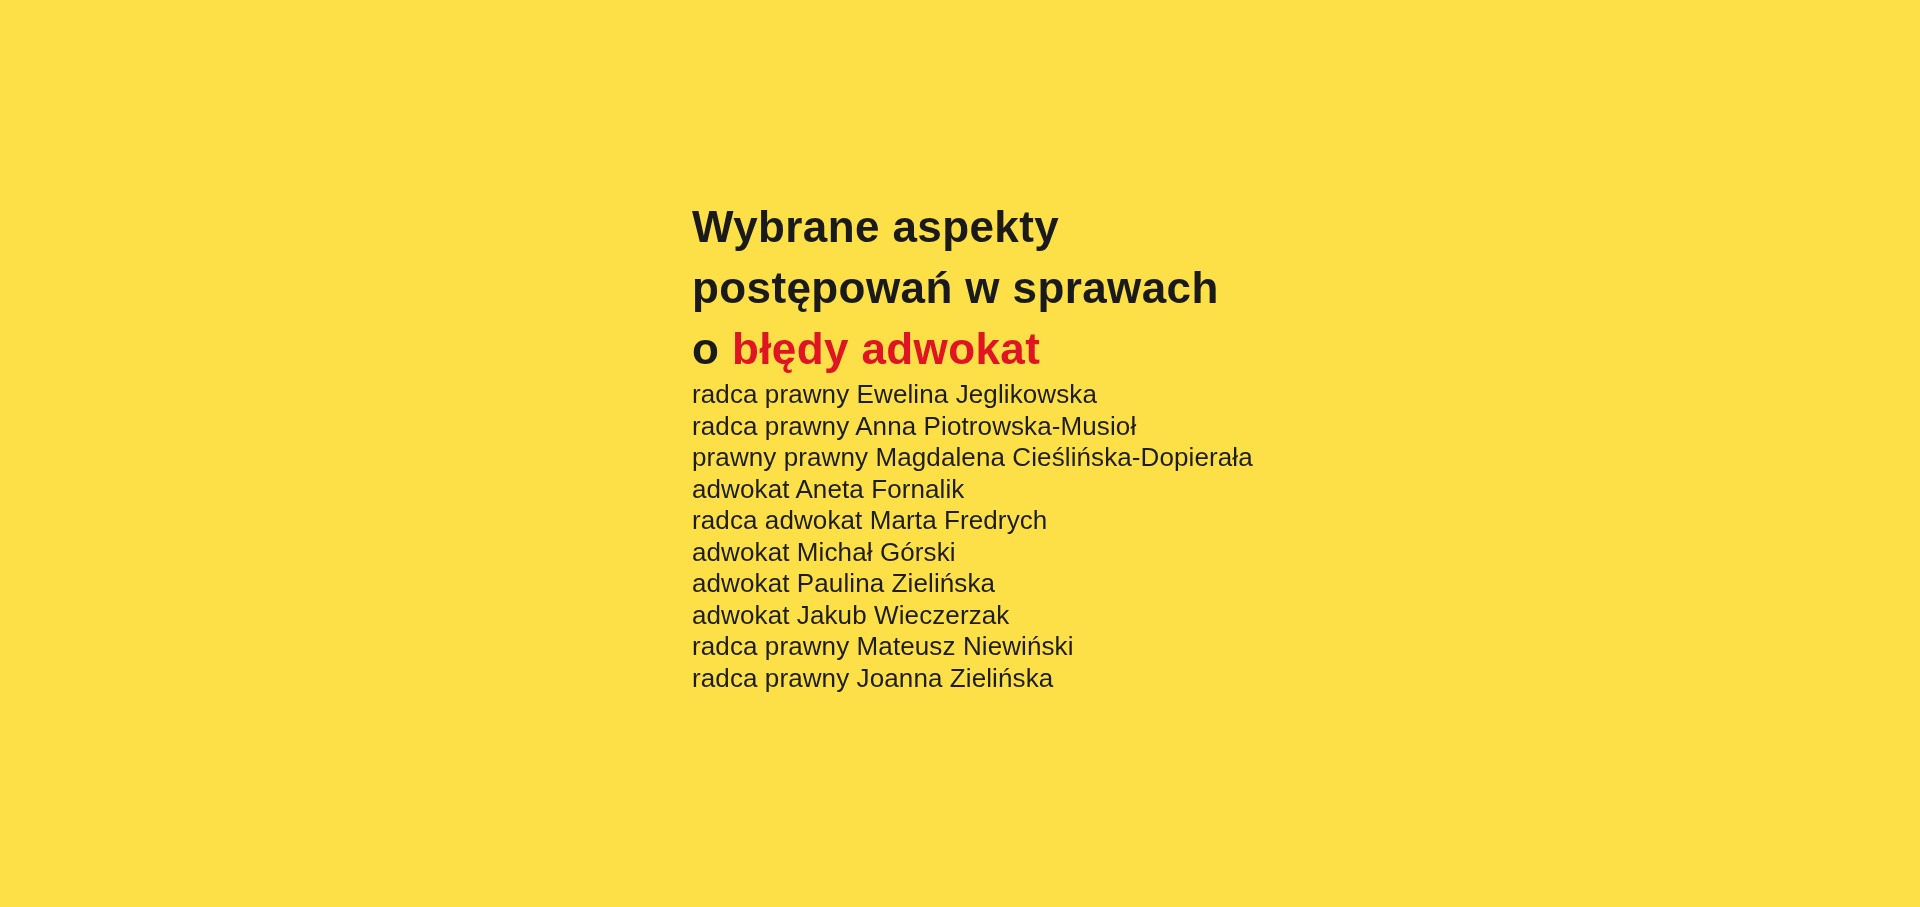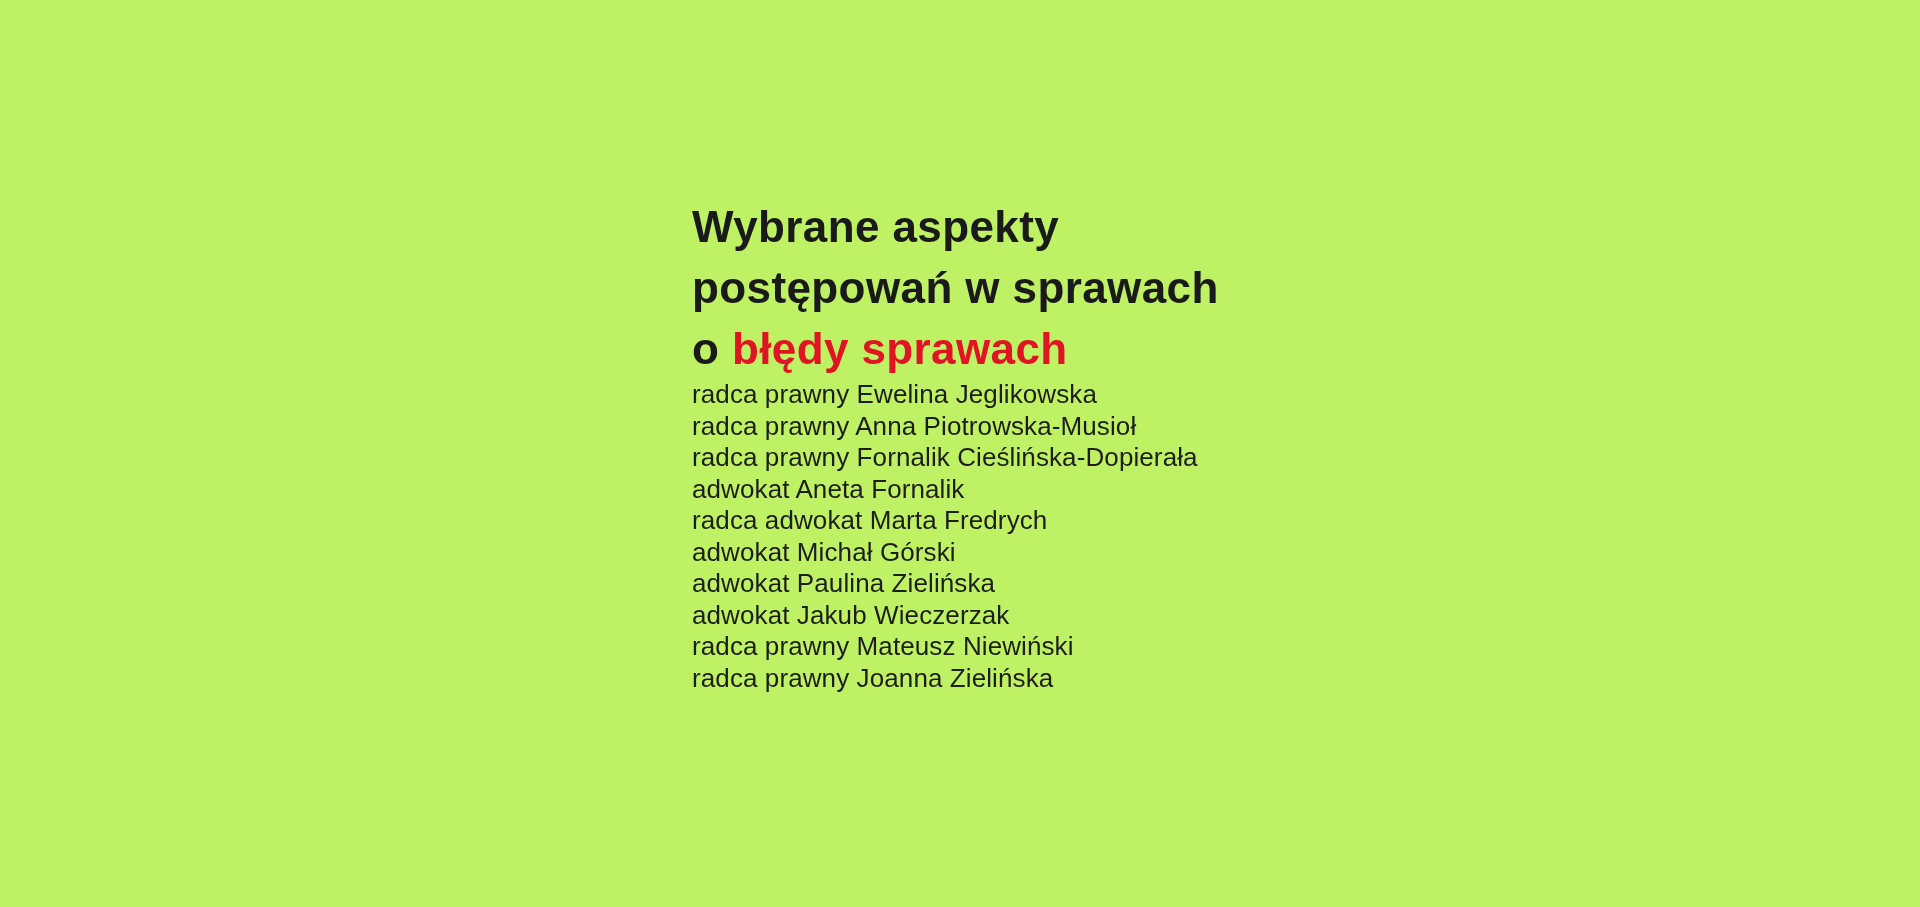--- a/index.html
+++ b/index.html
@@ -12,21 +12,21 @@
 
   body {
     background: #ffffff;
     font-family: "Liberation Sans", sans-serif;
     position: relative;
   }
 
   .slide {
     position: absolute;
     inset: 0;
-    background: #bef264;
+    background: #fde047;
   }
 
   .content {
     position: absolute;
     left: 692px;
     top: 196px;
     width: 900px;
   }
 
   .slide-title {
@@ -57,27 +57,27 @@
 </style>
 </head>
 <body>
 
 <main class="slide">
   <section class="content">
 
     <h1 class="slide-title">
       <span class="line">Wybrane aspekty</span>
       <span class="line">postępowań w sprawach</span>
-      <span class="line"><span>o </span><span class="accent">błędy sprawach</span></span>
+      <span class="line"><span>o </span><span class="accent">błędy adwokat</span></span>
     </h1>
 
     <ul class="team">
       <li>radca prawny Ewelina Jeglikowska</li>
       <li>radca prawny Anna Piotrowska-Musioł</li>
-      <li>radca prawny Fornalik Cieślińska-Dopierała</li>
+      <li>prawny prawny Magdalena Cieślińska-Dopierała</li>
       <li>adwokat Aneta Fornalik</li>
       <li>radca adwokat Marta Fredrych</li>
       <li>adwokat Michał Górski</li>
       <li>adwokat Paulina Zielińska</li>
       <li>adwokat Jakub Wieczerzak</li>
       <li>radca prawny Mateusz Niewiński</li>
       <li>radca prawny Joanna Zielińska</li>
     </ul>
 
   </section>

